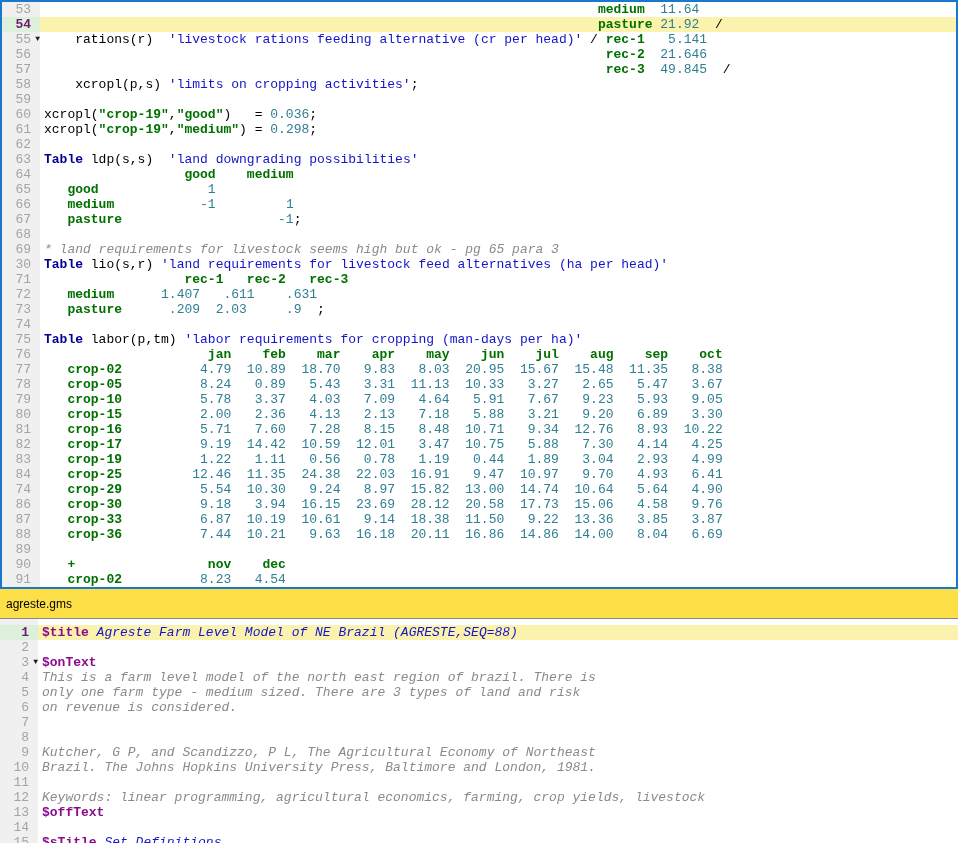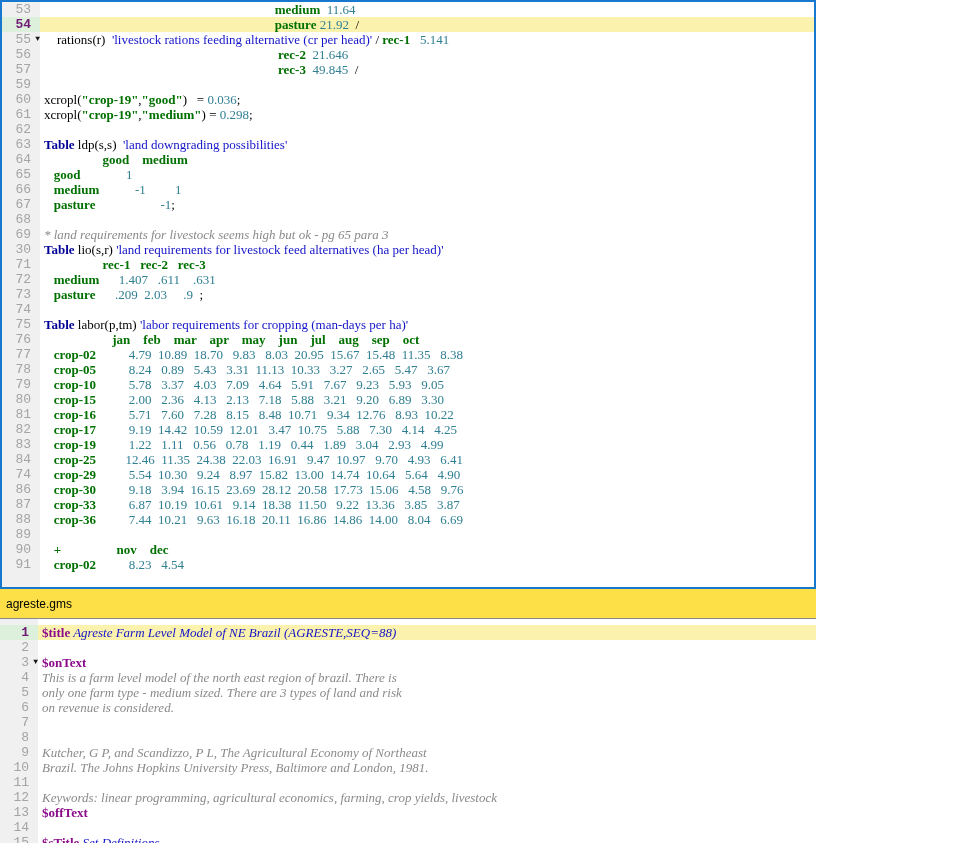--- a/index.html
+++ b/index.html
@@ -1,27 +1,27 @@
 <!DOCTYPE html>
 <html><head>
 <meta charset="utf-8">
 <style>
   html,body{margin:0;padding:0;background:#fff;}
-  .screen{position:relative;width:816px;height:843px;background:#fff;overflow:hidden;
+  .screen{position:relative;width:958px;height:843px;background:#fff;overflow:hidden;
           font-family:"Liberation Mono","DejaVu Sans Mono",monospace;}
   .pane{position:absolute;left:0;right:0;background:#fff;overflow:hidden;box-sizing:border-box;}
   .pane-top{top:0;height:589px;border:2px solid #1878cd;}
   .pane-bottom{top:618px;bottom:0;border-top:1px solid #8a8a8a;}
   .pane::before{content:'';position:absolute;left:0;top:0;bottom:0;width:38px;background:#f0f0f0;}
   .pane-bottom .lines{padding-top:6px;}
   .lines{position:relative;}
   .row{display:flex;height:15px;line-height:15px;font-size:13px;white-space:pre;}
   .gut{position:relative;width:38px;flex:0 0 38px;background:#f0f0f0;text-align:right;
        box-sizing:border-box;padding-right:9px;color:#a4a4a4;}
-  .code{flex:1;padding-left:4px;color:#000;font-family:Liberation Serif, serif;}
+  .code{flex:1;padding-left:4px;color:#000;}
   .row.cur .gut{background:#dcf0dc;color:#701a75;font-weight:bold;}
   .row.cur .code{background:#fbf3ad;}
   .fold{position:absolute;right:0px;top:2px;font-size:8px;line-height:10px;color:#1a1a1a;}
   .kw{color:#000096;font-weight:bold;}
   .str{color:#1414c8;}
   .ttl{color:#1414c8;font-style:italic;margin-top:44px;}
   .dlr{color:#8b0b8b;font-weight:bold;}
   .com{color:#8a8a8a;font-style:italic;}
   .el{color:#007000;font-weight:bold;}
   .num{color:#2f7f92;}
@@ -34,20 +34,21 @@
 <body>
 
 <div class="screen">
   <div class="pane pane-top">
     <div class="lines">
         <div class="row"><div class="gut">53</div><div class="code"><span class="pl">                                                                       </span><span class="el">medium</span><span class="num">  11.64</span></div></div>
         <div class="row cur"><div class="gut">54</div><div class="code"><span class="pl">                                                                       </span><span class="el">pasture</span><span class="num"> 21.92</span><span class="pl">  /</span></div></div>
         <div class="row"><div class="gut">55<span class="fold">▼</span></div><div class="code"><span class="pl">    rations(r)  </span><span class="str">'livestock rations feeding alternative (cr per head)'</span><span class="pl"> / </span><span class="el">rec-1</span><span class="num">   5.141</span></div></div>
         <div class="row"><div class="gut">56</div><div class="code"><span class="pl">                                                                        </span><span class="el">rec-2</span><span class="num">  21.646</span></div></div>
         <div class="row"><div class="gut">57</div><div class="code"><span class="pl">                                                                        </span><span class="el">rec-3</span><span class="num">  49.845</span><span class="pl">  /</span></div></div>
+        <div class="row"><div class="gut">58</div><div class="code"><span class="pl">    xcropl(p,s) </span><span class="str">'limits on cropping activities'</span><span class="pl">;</span></div></div>
         <div class="row"><div class="gut">59</div><div class="code"></div></div>
         <div class="row"><div class="gut">60</div><div class="code"><span class="pl">xcropl(</span><span class="el">"crop-19"</span><span class="pl">,</span><span class="el">"good"</span><span class="pl">)   = </span><span class="num">0.036</span><span class="pl">;</span></div></div>
         <div class="row"><div class="gut">61</div><div class="code"><span class="pl">xcropl(</span><span class="el">"crop-19"</span><span class="pl">,</span><span class="el">"medium"</span><span class="pl">) = </span><span class="num">0.298</span><span class="pl">;</span></div></div>
         <div class="row"><div class="gut">62</div><div class="code"></div></div>
         <div class="row"><div class="gut">63</div><div class="code"><span class="kw">Table</span><span class="pl"> ldp(s,s)  </span><span class="str">'land downgrading possibilities'</span></div></div>
         <div class="row"><div class="gut">64</div><div class="code"><span class="pl">                  </span><span class="el">good    medium</span></div></div>
         <div class="row"><div class="gut">65</div><div class="code"><span class="pl">   </span><span class="el">good</span><span class="pl">              </span><span class="num">1</span></div></div>
         <div class="row"><div class="gut">66</div><div class="code"><span class="pl">   </span><span class="el">medium</span><span class="pl">           </span><span class="num">-1</span><span class="pl">         </span><span class="num">1</span></div></div>
         <div class="row"><div class="gut">67</div><div class="code"><span class="pl">   </span><span class="el">pasture</span><span class="pl">                    </span><span class="num">-1</span><span class="pl">;</span></div></div>
         <div class="row"><div class="gut">68</div><div class="code"></div></div>

